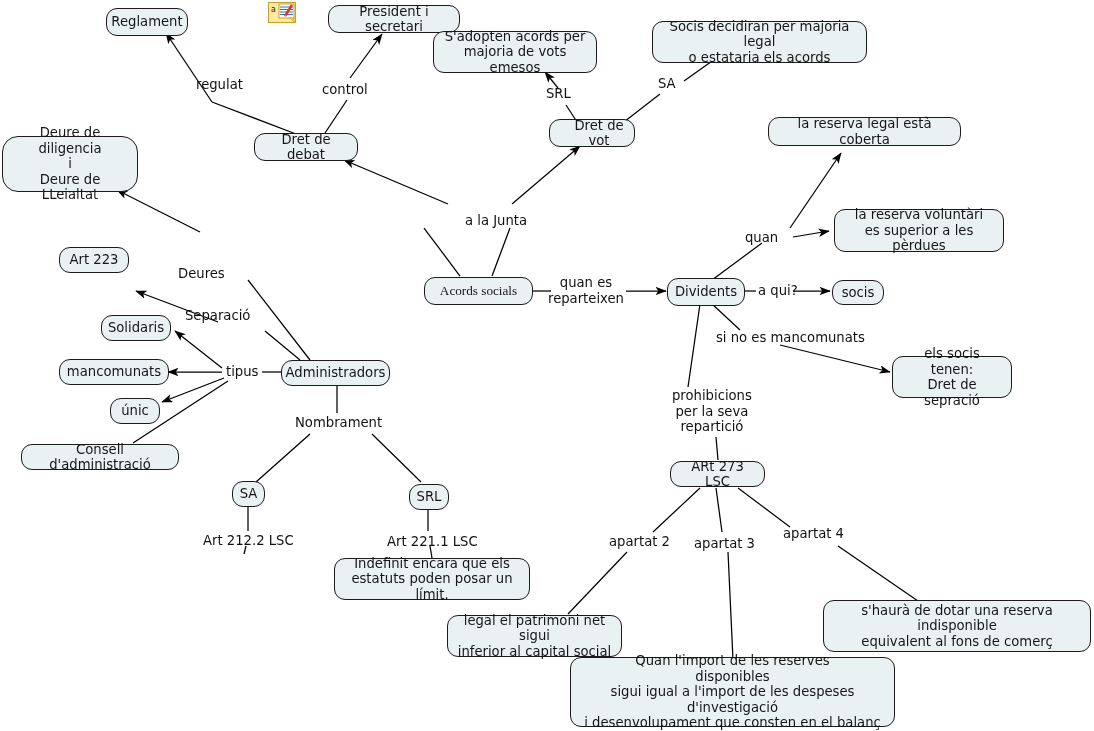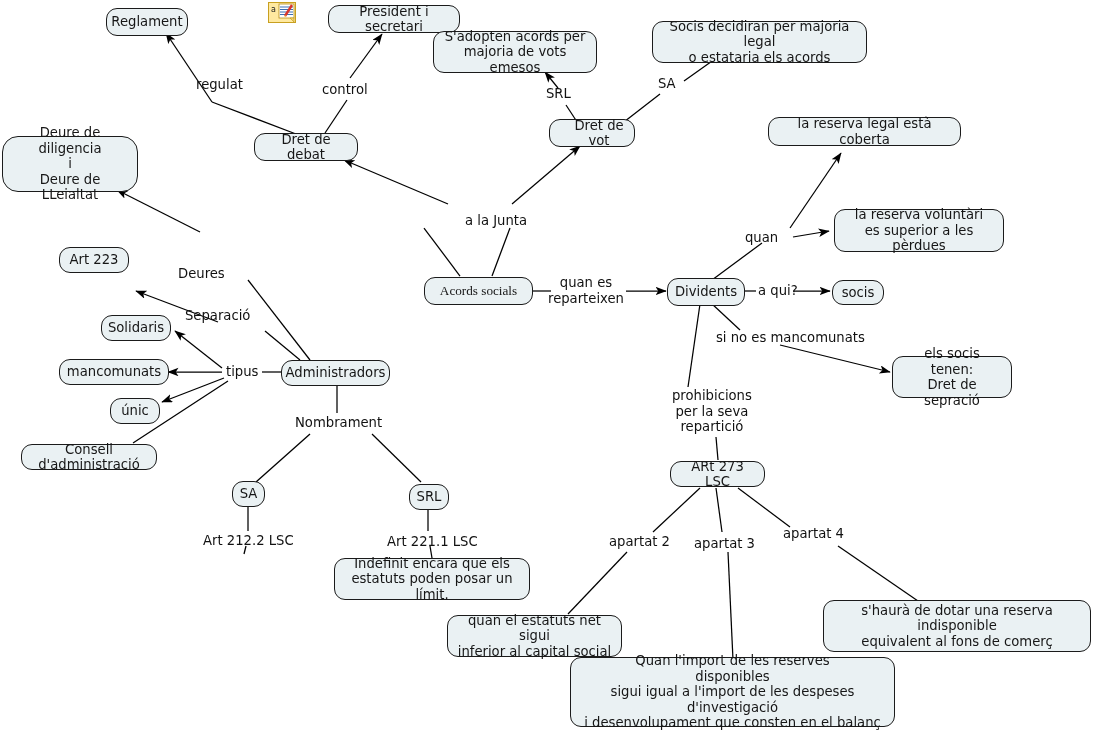--- a/index.html
+++ b/index.html
@@ -196,33 +196,33 @@
 
   <div class="node" style="left:892px; top:356px; width:120px; height:42px;">els socis tenen:
 Dret de sepració</div>
 
   <div class="node" style="left:59px; top:359px; width:110px; height:26px;">mancomunats</div>
 
   <div class="node" style="left:281px; top:360px; width:109px; height:26px;">Administradors</div>
 
   <div class="node" style="left:110px; top:398px; width:50px; height:26px;">únic</div>
 
-  <div class="node" style="left:21px; top:444px; width:136px; height:26px;">Consell d'administració</div>
+  <div class="node" style="left:21px; top:444px; width:158px; height:26px;">Consell d'administració</div>
 
   <div class="node" style="left:670px; top:461px; width:95px; height:26px;">ARt 273 LSC</div>
 
   <div class="node" style="left:232px; top:481px; width:33px; height:26px;">SA</div>
 
   <div class="node" style="left:409px; top:484px; width:40px; height:26px;">SRL</div>
 
 
   <div class="node" style="left:334px; top:558px; width:196px; height:42px;">Indefinit encara que els
 estatuts poden posar un límit.</div>
 
-  <div class="node" style="left:447px; top:615px; width:175px; height:42px;">quan el estatuts net sigui
+  <div class="node" style="left:447px; top:615px; width:175px; height:42px;">legal el patrimoni net sigui
 inferior al capital social</div>
 
   <div class="node" style="left:823px; top:600px; width:268px; height:52px;">s'haurà de dotar una reserva indisponible
 equivalent al fons de comerç</div>
 
   <div class="node" style="left:570px; top:657px; width:325px; height:70px;">Quan l'import de les reserves
 disponibles
 sigui igual a l'import  de les despeses d'investigació
 i desenvolupament que consten en el balanç</div>
 

